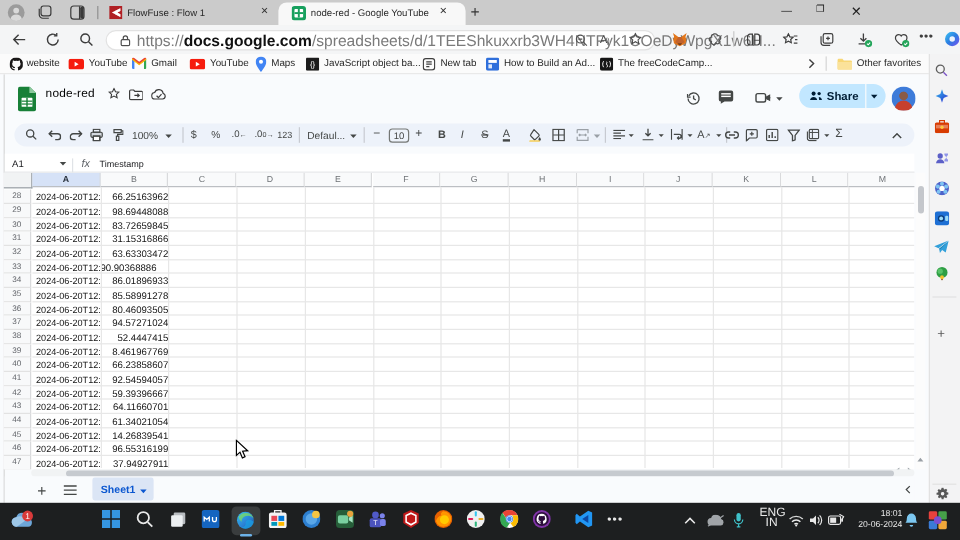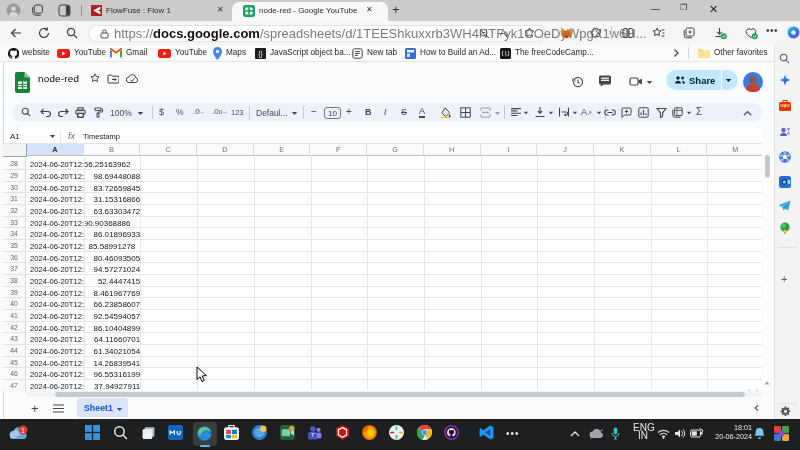--- a/index.html
+++ b/index.html
@@ -457,21 +457,21 @@
       <div class="colhead" style="left:307.5px;width:56.7px;">F</div>
       <div class="colhead" style="left:364.20000000000005px;width:56.7px;">G</div>
       <div class="colhead" style="left:420.90000000000003px;width:56.7px;">H</div>
       <div class="colhead" style="left:477.6px;width:56.7px;">I</div>
       <div class="colhead" style="left:534.3px;width:56.7px;">J</div>
       <div class="colhead" style="left:591px;width:56.7px;">K</div>
       <div class="colhead" style="left:647.7px;width:56.7px;">L</div>
       <div class="colhead" style="left:704.4000000000001px;width:56.7px;">M</div>
       <div class="rowhead" style="top:14.2px;line-height:11.67px">28</div>
       <div class="cell" style="left:24px;top:14.2px;width:58.400000000000006px;padding-left:3px;font-size:7.6px">2024-06-20T12:34:56</div>
-      <div class="cell" style="left:80.7px;top:14.2px;width:56.7px;padding-right:0.2px">66.25163962</div>
+      <div class="cell" style="left:80.7px;top:14.2px;width:56.7px;text-align:right;padding-right:0.2px">66.25163962</div>
       <div class="cell" style="left:137.4px;top:14.2px;width:621.6px"></div>
       <div class="rowhead" style="top:25.869999999999997px;line-height:11.67px">29</div>
       <div class="cell" style="left:24px;top:25.869999999999997px;width:58.400000000000006px;padding-left:3px;font-size:7.6px">2024-06-20T12:34:56</div>
       <div class="cell" style="left:80.7px;top:25.869999999999997px;width:56.7px;text-align:right;padding-right:0.2px">98.69448088</div>
       <div class="cell" style="left:137.4px;top:25.869999999999997px;width:621.6px"></div>
       <div class="rowhead" style="top:37.54px;line-height:11.67px">30</div>
       <div class="cell" style="left:24px;top:37.54px;width:58.400000000000006px;padding-left:3px;font-size:7.6px">2024-06-20T12:34:56</div>
       <div class="cell" style="left:80.7px;top:37.54px;width:56.7px;text-align:right;padding-right:0.2px">83.72659845</div>
       <div class="cell" style="left:137.4px;top:37.54px;width:621.6px"></div>
       <div class="rowhead" style="top:49.209999999999994px;line-height:11.67px">31</div>
@@ -485,21 +485,21 @@
       <div class="rowhead" style="top:72.55px;line-height:11.67px">33</div>
       <div class="cell" style="left:24px;top:72.55px;width:58.400000000000006px;padding-left:3px;font-size:7.6px">2024-06-20T12:34:56</div>
       <div class="cell" style="left:80.7px;top:72.55px;width:56.7px;text-align:left;padding-right:0.2px">90.90368886</div>
       <div class="cell" style="left:137.4px;top:72.55px;width:621.6px"></div>
       <div class="rowhead" style="top:84.22px;line-height:11.67px">34</div>
       <div class="cell" style="left:24px;top:84.22px;width:58.400000000000006px;padding-left:3px;font-size:7.6px">2024-06-20T12:34:56</div>
       <div class="cell" style="left:80.7px;top:84.22px;width:56.7px;text-align:right;padding-right:0.2px">86.01896933</div>
       <div class="cell" style="left:137.4px;top:84.22px;width:621.6px"></div>
       <div class="rowhead" style="top:95.89px;line-height:11.67px">35</div>
       <div class="cell" style="left:24px;top:95.89px;width:58.400000000000006px;padding-left:3px;font-size:7.6px">2024-06-20T12:34:56</div>
-      <div class="cell" style="left:80.7px;top:95.89px;width:56.7px;text-align:center;padding-right:0.2px">85.58991278</div>
+      <div class="cell" style="left:80.7px;top:95.89px;width:56.7px;text-align:right;padding-right:0.2px">85.58991278</div>
       <div class="cell" style="left:137.4px;top:95.89px;width:621.6px"></div>
       <div class="rowhead" style="top:107.56px;line-height:11.67px">36</div>
       <div class="cell" style="left:24px;top:107.56px;width:58.400000000000006px;padding-left:3px;font-size:7.6px">2024-06-20T12:34:56</div>
       <div class="cell" style="left:80.7px;top:107.56px;width:56.7px;text-align:right;padding-right:0.2px">80.46093505</div>
       <div class="cell" style="left:137.4px;top:107.56px;width:621.6px"></div>
       <div class="rowhead" style="top:119.23px;line-height:11.67px">37</div>
       <div class="cell" style="left:24px;top:119.23px;width:58.400000000000006px;padding-left:3px;font-size:7.6px">2024-06-20T12:34:56</div>
       <div class="cell" style="left:80.7px;top:119.23px;width:56.7px;text-align:right;padding-right:0.2px">94.57271024</div>
       <div class="cell" style="left:137.4px;top:119.23px;width:621.6px"></div>
       <div class="rowhead" style="top:130.9px;line-height:11.67px">38</div>
@@ -513,21 +513,21 @@
       <div class="rowhead" style="top:154.23999999999998px;line-height:11.67px">40</div>
       <div class="cell" style="left:24px;top:154.23999999999998px;width:58.400000000000006px;padding-left:3px;font-size:7.6px">2024-06-20T12:34:56</div>
       <div class="cell" style="left:80.7px;top:154.23999999999998px;width:56.7px;text-align:right;padding-right:0.2px">66.23858607</div>
       <div class="cell" style="left:137.4px;top:154.23999999999998px;width:621.6px"></div>
       <div class="rowhead" style="top:165.91px;line-height:11.67px">41</div>
       <div class="cell" style="left:24px;top:165.91px;width:58.400000000000006px;padding-left:3px;font-size:7.6px">2024-06-20T12:34:56</div>
       <div class="cell" style="left:80.7px;top:165.91px;width:56.7px;text-align:right;padding-right:0.2px">92.54594057</div>
       <div class="cell" style="left:137.4px;top:165.91px;width:621.6px"></div>
       <div class="rowhead" style="top:177.57999999999998px;line-height:11.67px">42</div>
       <div class="cell" style="left:24px;top:177.57999999999998px;width:58.400000000000006px;padding-left:3px;font-size:7.6px">2024-06-20T12:34:56</div>
-      <div class="cell" style="left:80.7px;top:177.57999999999998px;width:56.7px;text-align:right;padding-right:0.2px">86.10404899</div>
+      <div class="cell" style="left:80.7px;top:177.57999999999998px;width:56.7px;text-align:right;padding-right:0.2px">59.39396667</div>
       <div class="cell" style="left:137.4px;top:177.57999999999998px;width:621.6px"></div>
       <div class="rowhead" style="top:189.25px;line-height:11.67px">43</div>
       <div class="cell" style="left:24px;top:189.25px;width:58.400000000000006px;padding-left:3px;font-size:7.6px">2024-06-20T12:34:56</div>
       <div class="cell" style="left:80.7px;top:189.25px;width:56.7px;text-align:right;padding-right:0.2px">64.11660701</div>
       <div class="cell" style="left:137.4px;top:189.25px;width:621.6px"></div>
       <div class="rowhead" style="top:200.92px;line-height:11.67px">44</div>
       <div class="cell" style="left:24px;top:200.92px;width:58.400000000000006px;padding-left:3px;font-size:7.6px">2024-06-20T12:34:56</div>
       <div class="cell" style="left:80.7px;top:200.92px;width:56.7px;text-align:right;padding-right:0.2px">61.34021054</div>
       <div class="cell" style="left:137.4px;top:200.92px;width:621.6px"></div>
       <div class="rowhead" style="top:212.58999999999997px;line-height:11.67px">45</div>

